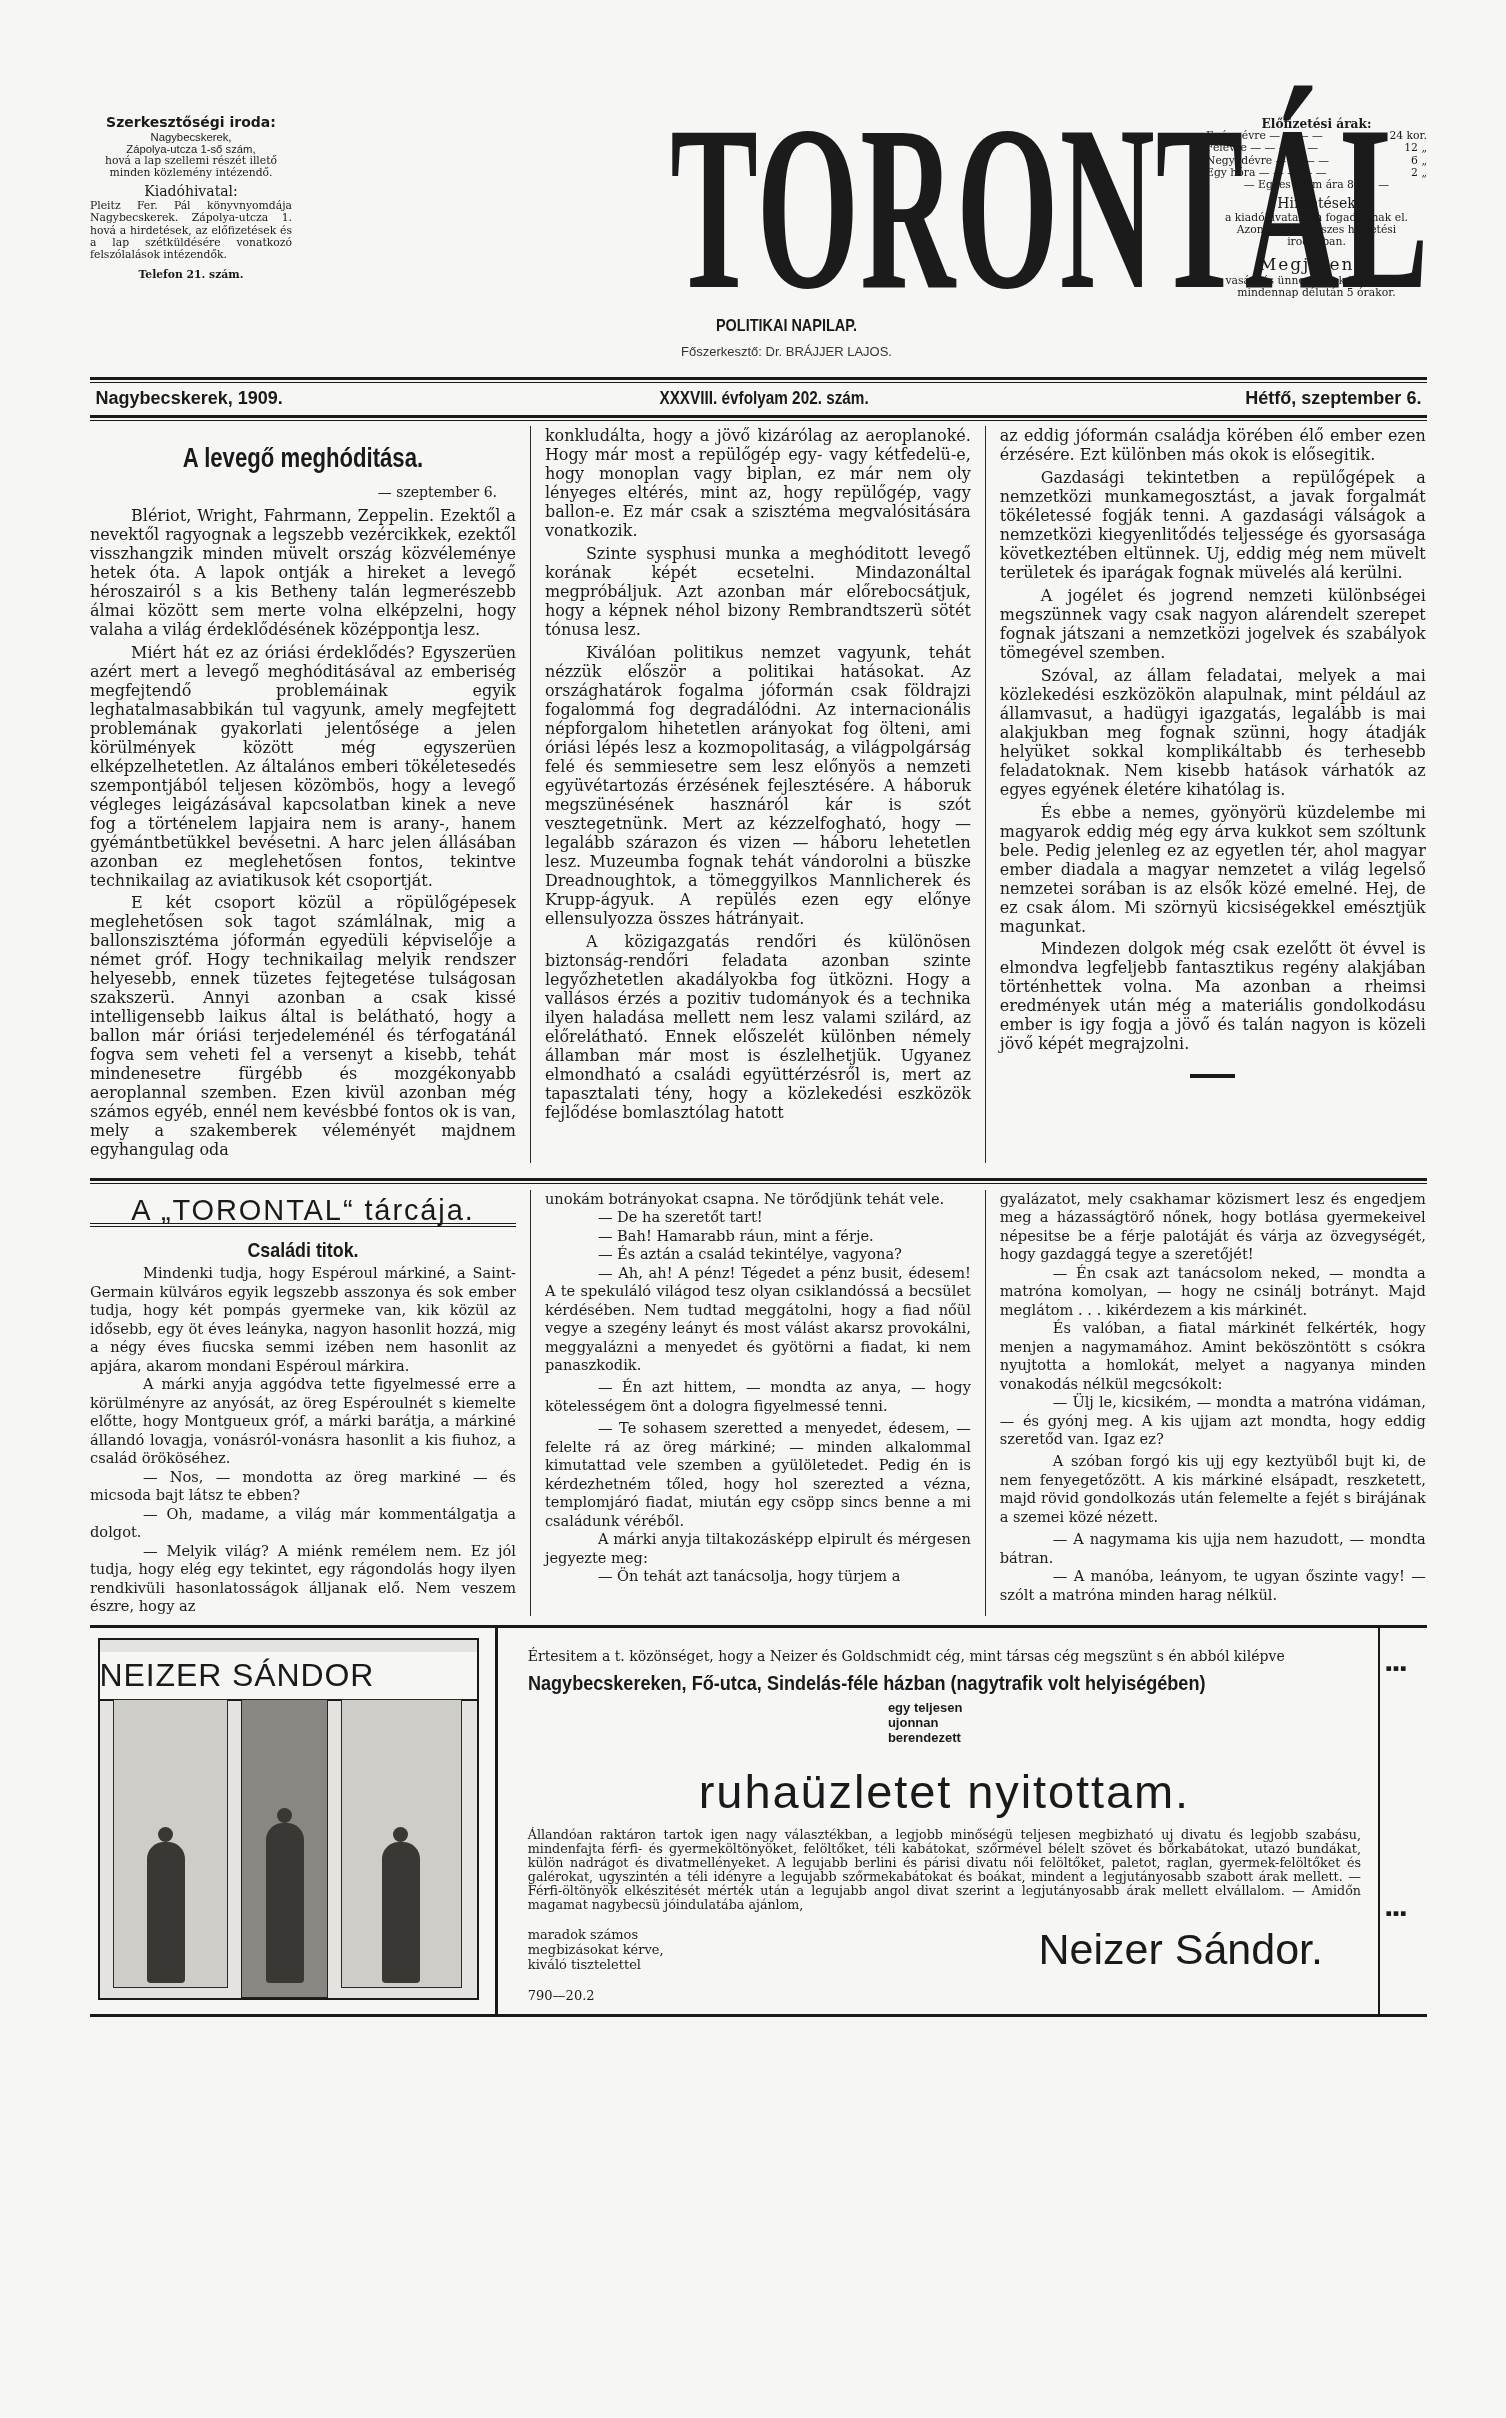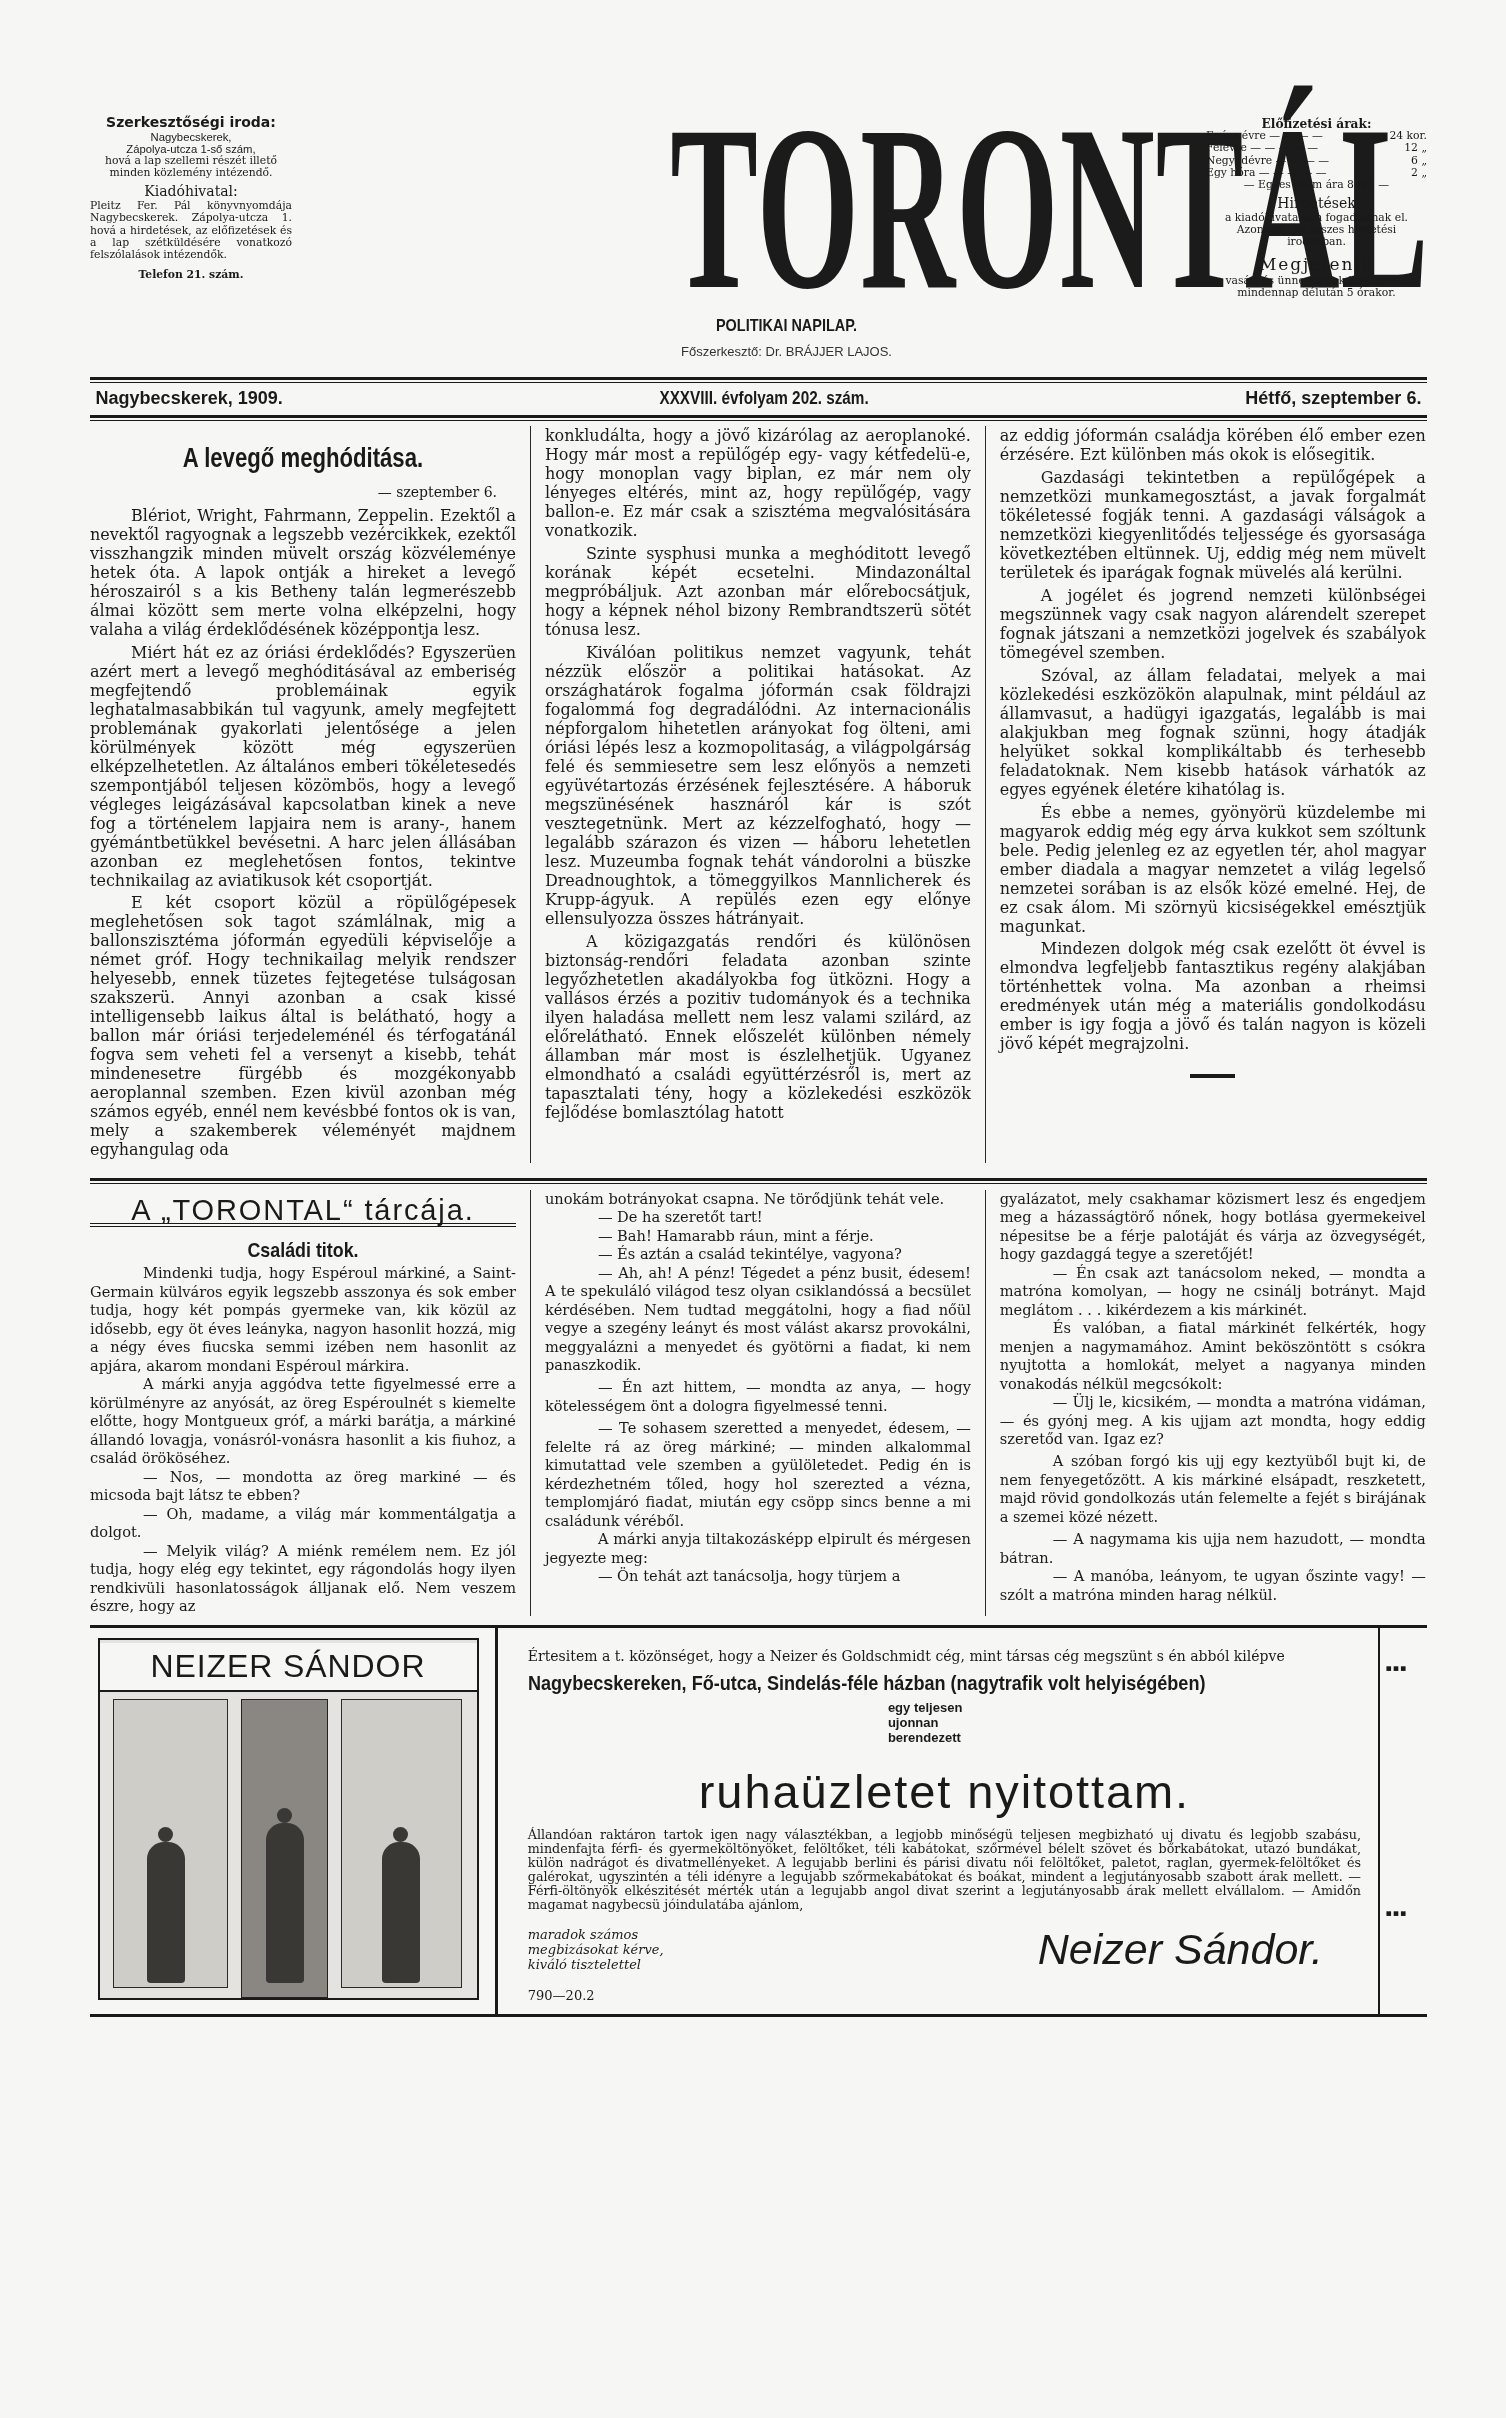--- a/index.html
+++ b/index.html
@@ -40,35 +40,35 @@
   .story-title { text-align:center; font-family:"Liberation Sans", sans-serif; font-weight:bold; font-size:21px; line-height:26px; transform:scaleX(0.85); margin-bottom:1.9px; }
   .tcol { font-size:14.6px; line-height:18.5px; text-align:justify; }
   .tcol p { margin:0; text-indent:53px; }
   .tcol p.noind { text-indent:0; }
   .tcol p.gap { margin-top:3.8px; }
   
   .ad-wrap { margin-top:9.4px; border-top:3.8px solid #1a1a1a; }
   .ad { position:relative; height:386px; display:flex; }
   .ad-img { width:405px; height:367px; margin:9.4px 0 0 0; position:relative; }
   .ad-frame { position:absolute; left:7.5px; top:0; width:377px; height:358px; border:2.8px solid #1a1a1a; background:#e4e3df; }
-  .shop-sign { position:absolute; left:0; right:0; top:3px; height:47px; border-bottom:2.8px solid #1a1a1a; background:#f6f6f4; text-align:center; font-family:"Liberation Sans", sans-serif; font-size:32px; line-height:47px; letter-spacing:0.9px; }
+  .shop-sign { position:absolute; left:0; right:0; top:12px; height:47px; border-bottom:2.8px solid #1a1a1a; background:#f6f6f4; font-family:"Liberation Sans", sans-serif; font-size:32px; line-height:47px; letter-spacing:0.9px; }
   .shop-body { position:absolute; left:0; right:0; top:50px; bottom:0; }
   .win { position:absolute; top:9.4px; bottom:9.4px; background:#cfcdc7; border:1.9px solid #2a2a2a; }
   .door { position:absolute; top:9.4px; bottom:0; background:#8a8782; border:1.9px solid #222; }
   .fig { position:absolute; bottom:15px; width:38px; background:#3a3835; border-radius:17px 17px 3.8px 3.8px; }
   .fig::before { content:""; position:absolute; left:11.3px; top:-15px; width:15px; height:15px; border-radius:50%; background:#3a3835; }
   .ad-vline { width:2.8px; background:#1a1a1a; margin-top:0; }
   .ad-text { flex:1; padding:21px 17px 0 30px; font-size:13px; line-height:14px; }
   .ad-line1 { font-size:14px; margin-bottom:13px; }
   .ad-line2 { font-family:"Liberation Sans", sans-serif; font-weight:bold; font-size:21px; margin-bottom:9.4px; transform:scaleX(0.86); transform-origin:left; white-space:nowrap; }
   .ad-row { display:flex; align-items:center; gap:22.6px; margin-bottom:11.3px;flex-direction:column; }
   .ad-small { font-family:"Liberation Sans", sans-serif; font-weight:bold; font-size:13px; line-height:15px; }
   .ad-big { font-family:"Liberation Sans", sans-serif; font-size:47px; line-height:49px; letter-spacing:1.9px; }
   .ad-body { text-align:justify; font-size:12.7px; line-height:14px; }
-  .ad-sign { display:flex; align-items:center; justify-content:space-between; margin-top:15px;font-style:italic; }
+  .ad-sign { display:flex; align-items:center; justify-content:space-between; margin-top:15px; }
   .ad-close { font-size:13px; line-height:15px; }
   .ad-name { font-family:"Liberation Sans", sans-serif; font-size:43px; margin-right:38px; }
   .ad-code { font-size:13px; margin-top:17px; }
   .ad-side { width:47px; border-left:2.8px solid #1a1a1a; position:relative; }
   .ad-side .mark { position:absolute; left:5.6px; width:36px; font-size:9.4px; letter-spacing:0.9px; }
   .ad-bottom { border-top:3.8px solid #1a1a1a; }
 </style>
 </head>
 <body>
 

